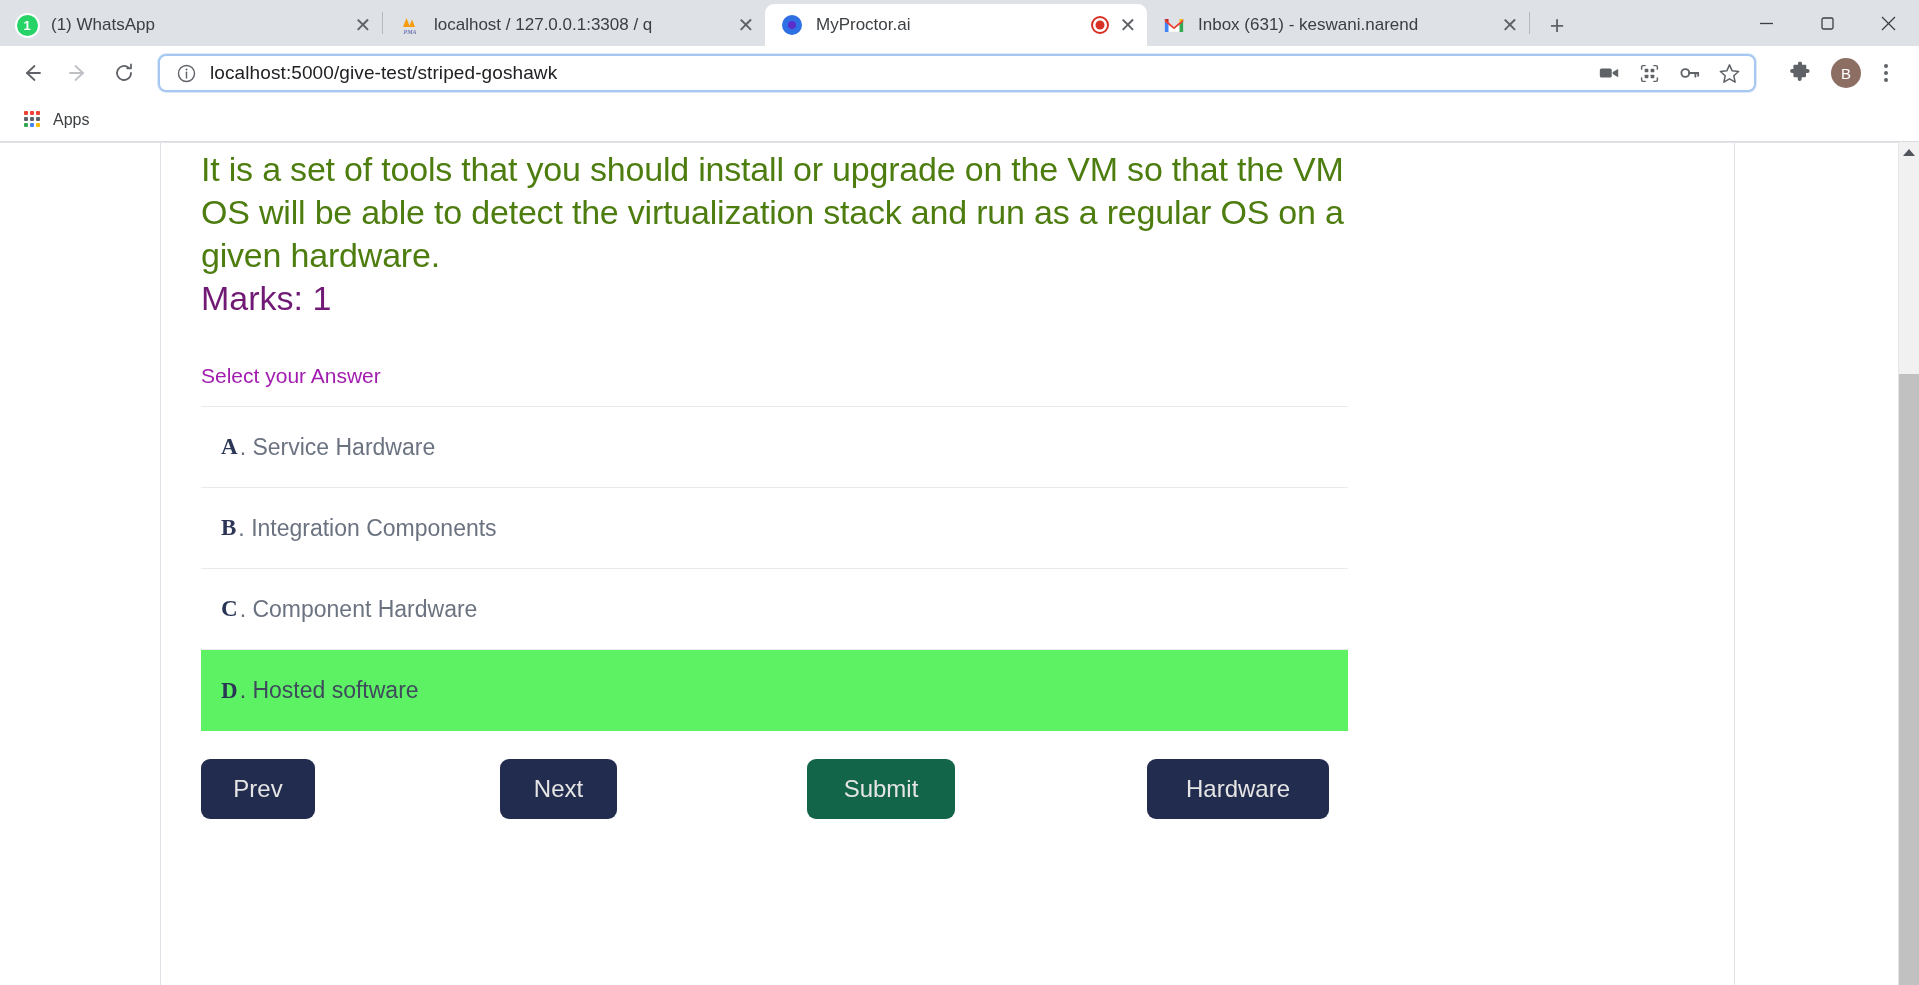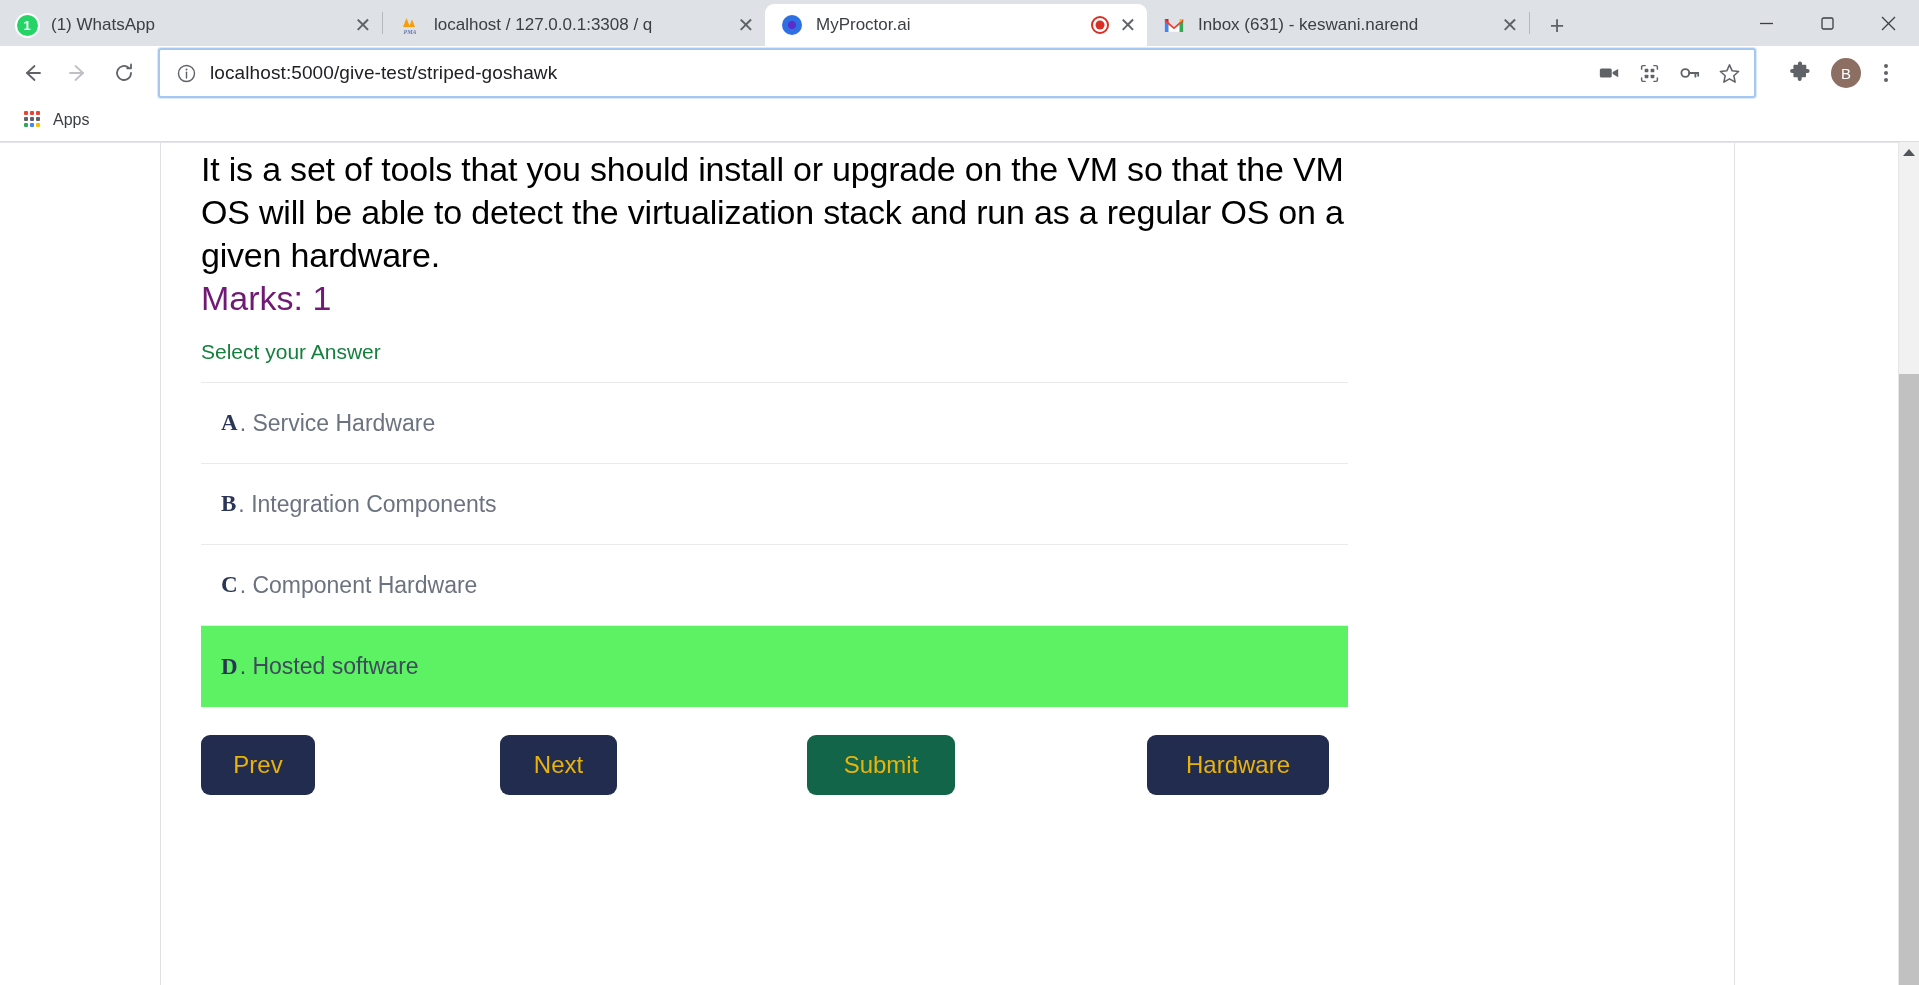--- a/index.html
+++ b/index.html
@@ -103,23 +103,23 @@
     display: flex; align-items: center;
     padding: 0 16px 0 10px; flex: none;
   }
   .nav-btn {
     width: 44px; height: 44px; margin-right: 2px;
     display: flex; align-items: center; justify-content: center;
     border-radius: 50%; color: #5f6368; flex: none;
   }
   .nav-btn.disabled { color: #bdc1c6; }
   .omnibox {
-    flex: 1 1 auto; height: 50px;
+    flex: 1 1 auto; height: 38px;
     border: 2px solid #a6c8f0;
-    border-radius: 3px;
+    border-radius: 8px;
     background: #fff;
     display: flex; align-items: center;
     padding: 0 8px 0 16px;
     margin: 0 19px 0 10px;
     box-shadow: 0 0 0 1px rgba(166,200,240,0.4);
   }
   .omnibox .info-icon {
     width: 20px; height: 20px; margin-right: 14px; flex: none;
     display: flex; align-items: center; justify-content: center;
     color: #5f6368;
@@ -213,30 +213,30 @@
     left: 160px; top: 0px;
     width: 1575px;
     height: 100%;
     border-left: 1px solid #e0e0e6;
     border-right: 1px solid #e0e0e6;
     background: #fff;
     padding: 0 40px;
   }
   .qtext {
     font-size: 34px; line-height: 43px;
-    color: #000000;
+    color: #4d7c0f;
     font-weight: 400;
     padding-top: 5px;
     letter-spacing: -0.2px;
     max-width: 1165px;
   }
   .marks { font-size: 34px; line-height: 43px; color: #701a75; }
   .select-answer {
-    font-size: 21px; color: #15803d;
-    margin-top: 20px; margin-bottom: 0;
+    font-size: 21px; color: #a21caf;
+    margin-top: 44px; margin-bottom: 0;
     padding-bottom: 18px;
     border-bottom: 1px solid #e9eaee;
     max-width: 1147px;
   }
   .options { max-width: 1147px; }
   .option {
     height: 81px;
     display: flex; align-items: center;
     border-bottom: 1px solid #e9eaee;
     padding-left: 20px;
@@ -254,21 +254,21 @@
     border-bottom: none;
   }
   .option.selected .opt-text { color: #3f4a5c; }
 
   .btnrow {
     display: flex; align-items: center;
     margin-top: 28px;
     max-width: 1147px;
   }
   .btn {
-    border: none; color: #eab308;
+    border: none; color: #e5e5e5;
     font-size: 24px;
     font-family: "Liberation Sans", sans-serif;
     border-radius: 9px;
     height: 60px;
     display: flex; align-items: center; justify-content: center;
     cursor: pointer;
   }
   .btn-prev { background: #222c4e; width: 114px; }
   .btn-next { background: #222c4e; width: 117px; margin-left: 185px; }
   .btn-submit { background: #13654a; width: 148px; margin-left: 190px; }

